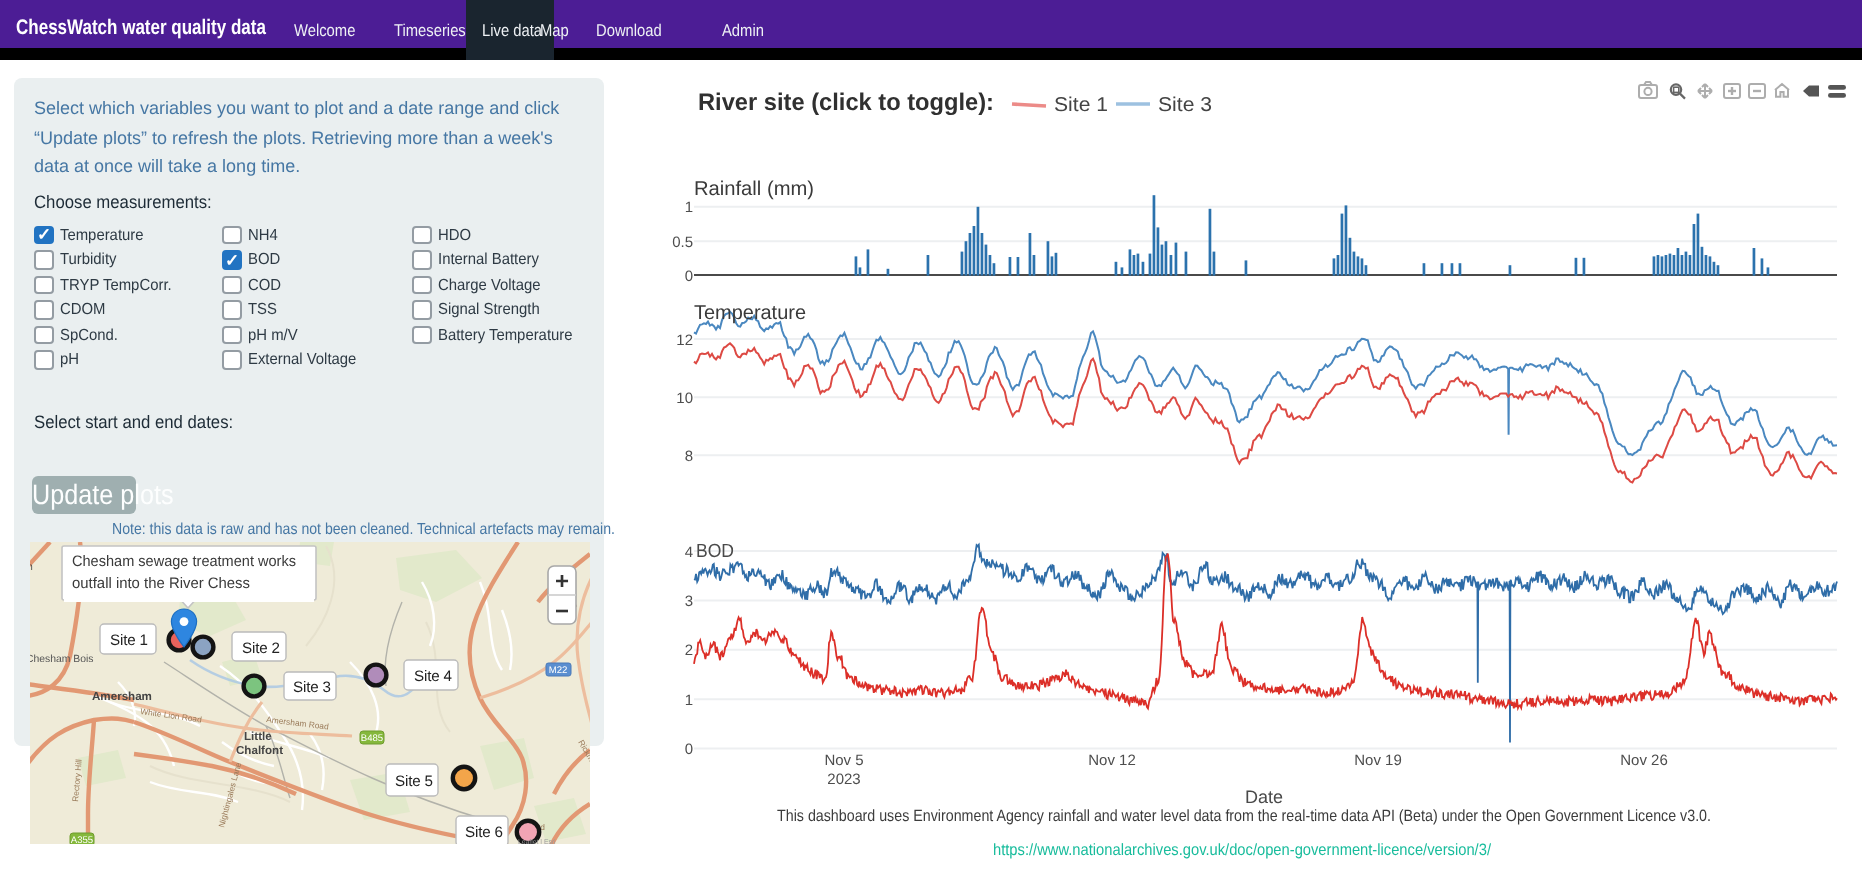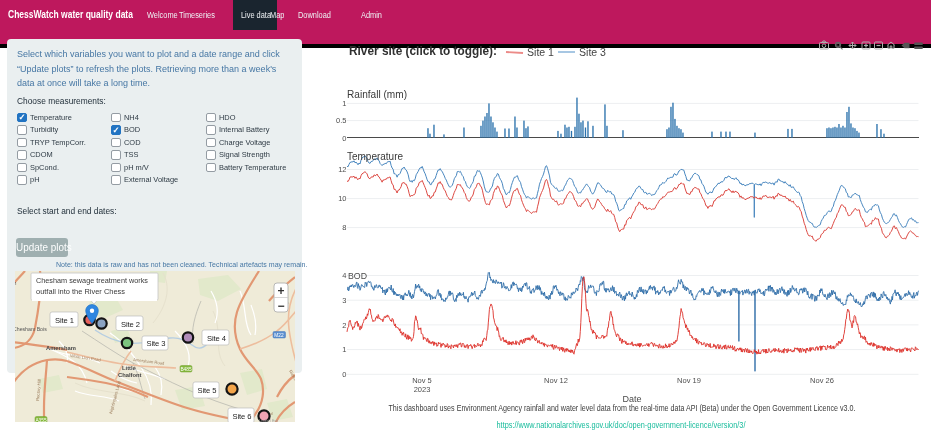--- a/index.html
+++ b/index.html
@@ -1,39 +1,39 @@
 <!DOCTYPE html>
 <html><head><meta charset="utf-8"><title>ChessWatch water quality data</title>
 <style>
 * { margin:0; padding:0; box-sizing:border-box; -webkit-font-smoothing:antialiased; }
 html,body { width:931px; height:437px; background:#fff; font-family:"Liberation Sans",sans-serif; overflow:hidden; position:relative; }
 .sx { display:inline-block; transform-origin:0 50%; white-space:nowrap; }
-#navbar { position:absolute; left:0; top:0; width:931px; height:48px; background:#be185d; border-bottom:4px solid #000000; }
+#navbar { position:absolute; left:0; top:0; width:931px; height:30px; background:#4c1d95; border-bottom:6px solid #000000; }
 #brand { position:absolute; left:8px; top:8px; color:#fff; font-size:10.5px; font-weight:bold; }
 .nav a { position:absolute; top:10px; color:#eef1f4; font-size:8.5px; text-decoration:none; }
 #navactive { position:absolute; left:233px; top:0; width:44px; height:30px; background:#1a252f; }
 #panel { position:absolute; left:7px; top:39px; width:295px; height:334px; background:#eaeff0; border-radius:4px; }
 #intro { position:absolute; left:10px; top:8px; color:#4677a4; font-size:9px; line-height:14.5px; }
 .h { position:absolute; left:10px; color:#1d2b36; font-size:9px; font-weight:normal; }
 .cbrow { position:absolute; height:12px; white-space:nowrap; }
 .cb { position:absolute; left:0; top:0.5px; width:9.5px; height:9.5px; background:#fff; border:1px solid #949ca3; border-radius:2px; }
 .cb.on { background:#2173c2; border-color:#2173c2; }
 .tick { position:absolute; left:0.5px; top:-1.5px; color:#fff; font-size:8.5px; font-weight:bold; }
 .cbl { position:absolute; left:12.5px; top:0.5px; font-size:8px; line-height:9px; color:#2e3a44; transform:scaleX(0.93); transform-origin:0 50%; white-space:nowrap; }
 #datein { position:absolute; left:9px; top:171px; width:233px; height:17px; background:#fff; border:1px solid #dfe4e7; border-radius:3px; color:#4c4c4c; font-size:8.5px; line-height:15.5px; padding-left:9px; }
-.btn { position:absolute; top:199px; height:18.5px; background:#9fafb0; border-radius:3px; color:#fdfefe; font-size:11px; line-height:18.5px; text-align:right; }
+.btn { position:absolute; top:199px; height:18.5px; background:#9fafb0; border-radius:3px; color:#fdfefe; font-size:14px; line-height:18.5px; text-align:right; }
 #note { position:absolute; left:9px; top:221px; font-size:8px; color:#4677a4;margin-left:40px; }
 </style></head>
 <body>
 <div id="navbar">
  <div id="navactive"></div>
  <div id="brand"><span class="sx" style="transform:scaleX(0.81)">ChessWatch water quality data</span></div>
  <div class="nav">
   <a style="left:147px"><span class="sx" style="transform:scaleX(0.87)">Welcome</span></a>
-  <a style="left:179px"><span class="sx" style="transform:scaleX(0.87)">Timeseries</span></a>
+  <a style="left:197px"><span class="sx" style="transform:scaleX(0.87)">Timeseries</span></a>
   <a style="left:241px"><span class="sx" style="transform:scaleX(0.87)">Live data</span></a>
   <a style="left:270px"><span class="sx" style="transform:scaleX(0.87)">Map</span></a>
   <a style="left:298px"><span class="sx" style="transform:scaleX(0.87)">Download</span></a>
   <a style="left:361px"><span class="sx" style="transform:scaleX(0.87)">Admin</span></a>
  </div>
 </div>
 <div id="panel">
  <div id="intro">Select which variables you want to plot and a date range and click<br>“Update plots” to refresh the plots. Retrieving more than a week's<br>data at once will take a long time.</div>
  <div class="h" style="top:57px"><span class="sx" style="transform:scaleX(0.93)">Choose measurements:</span></div>
 <div class="cbrow" style="left:10px;top:73.0px">

